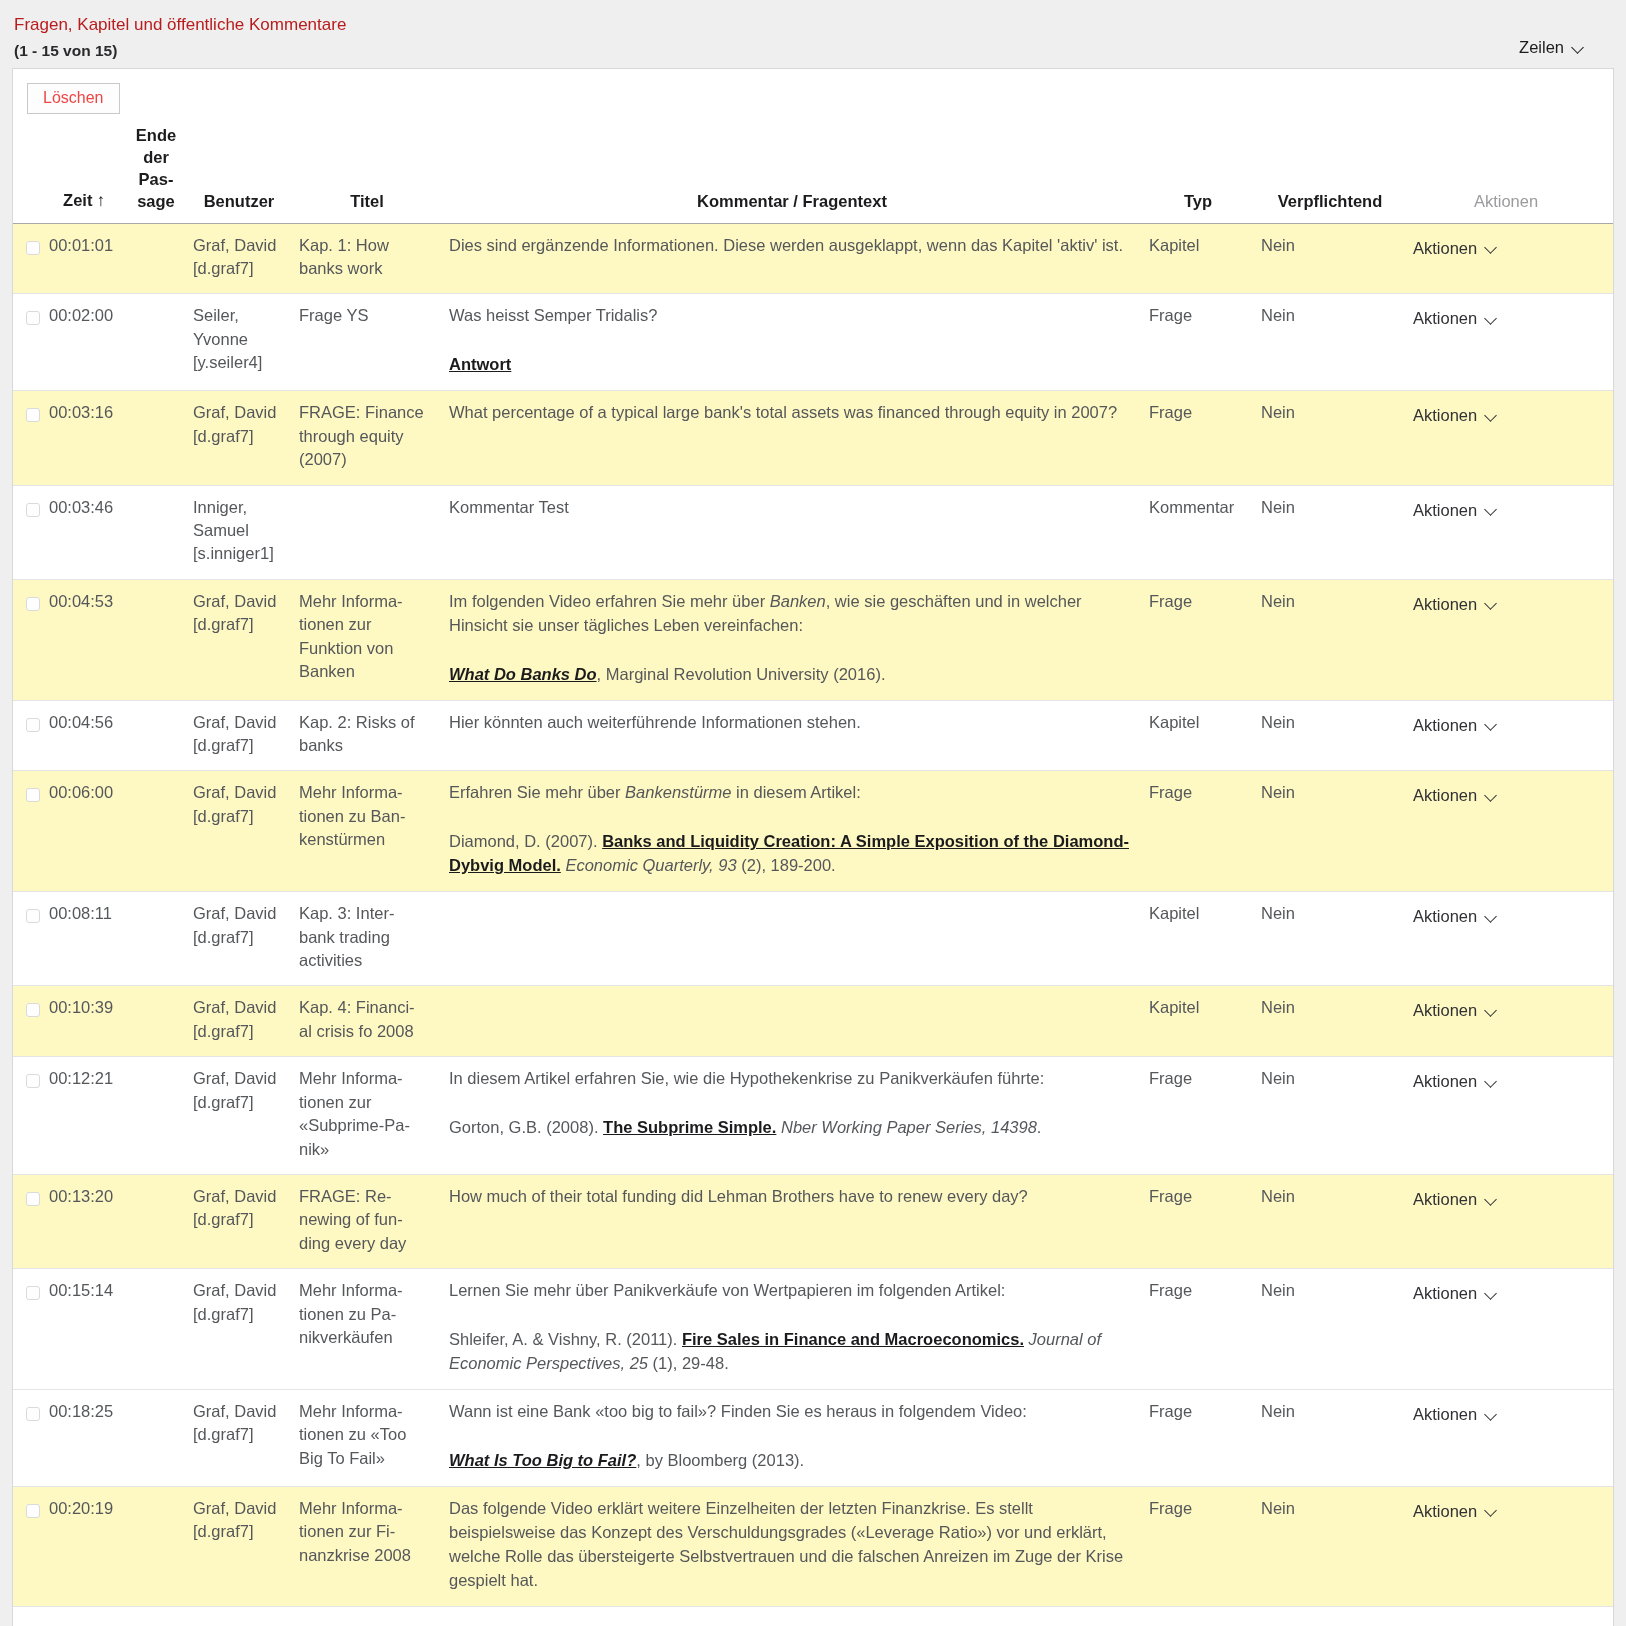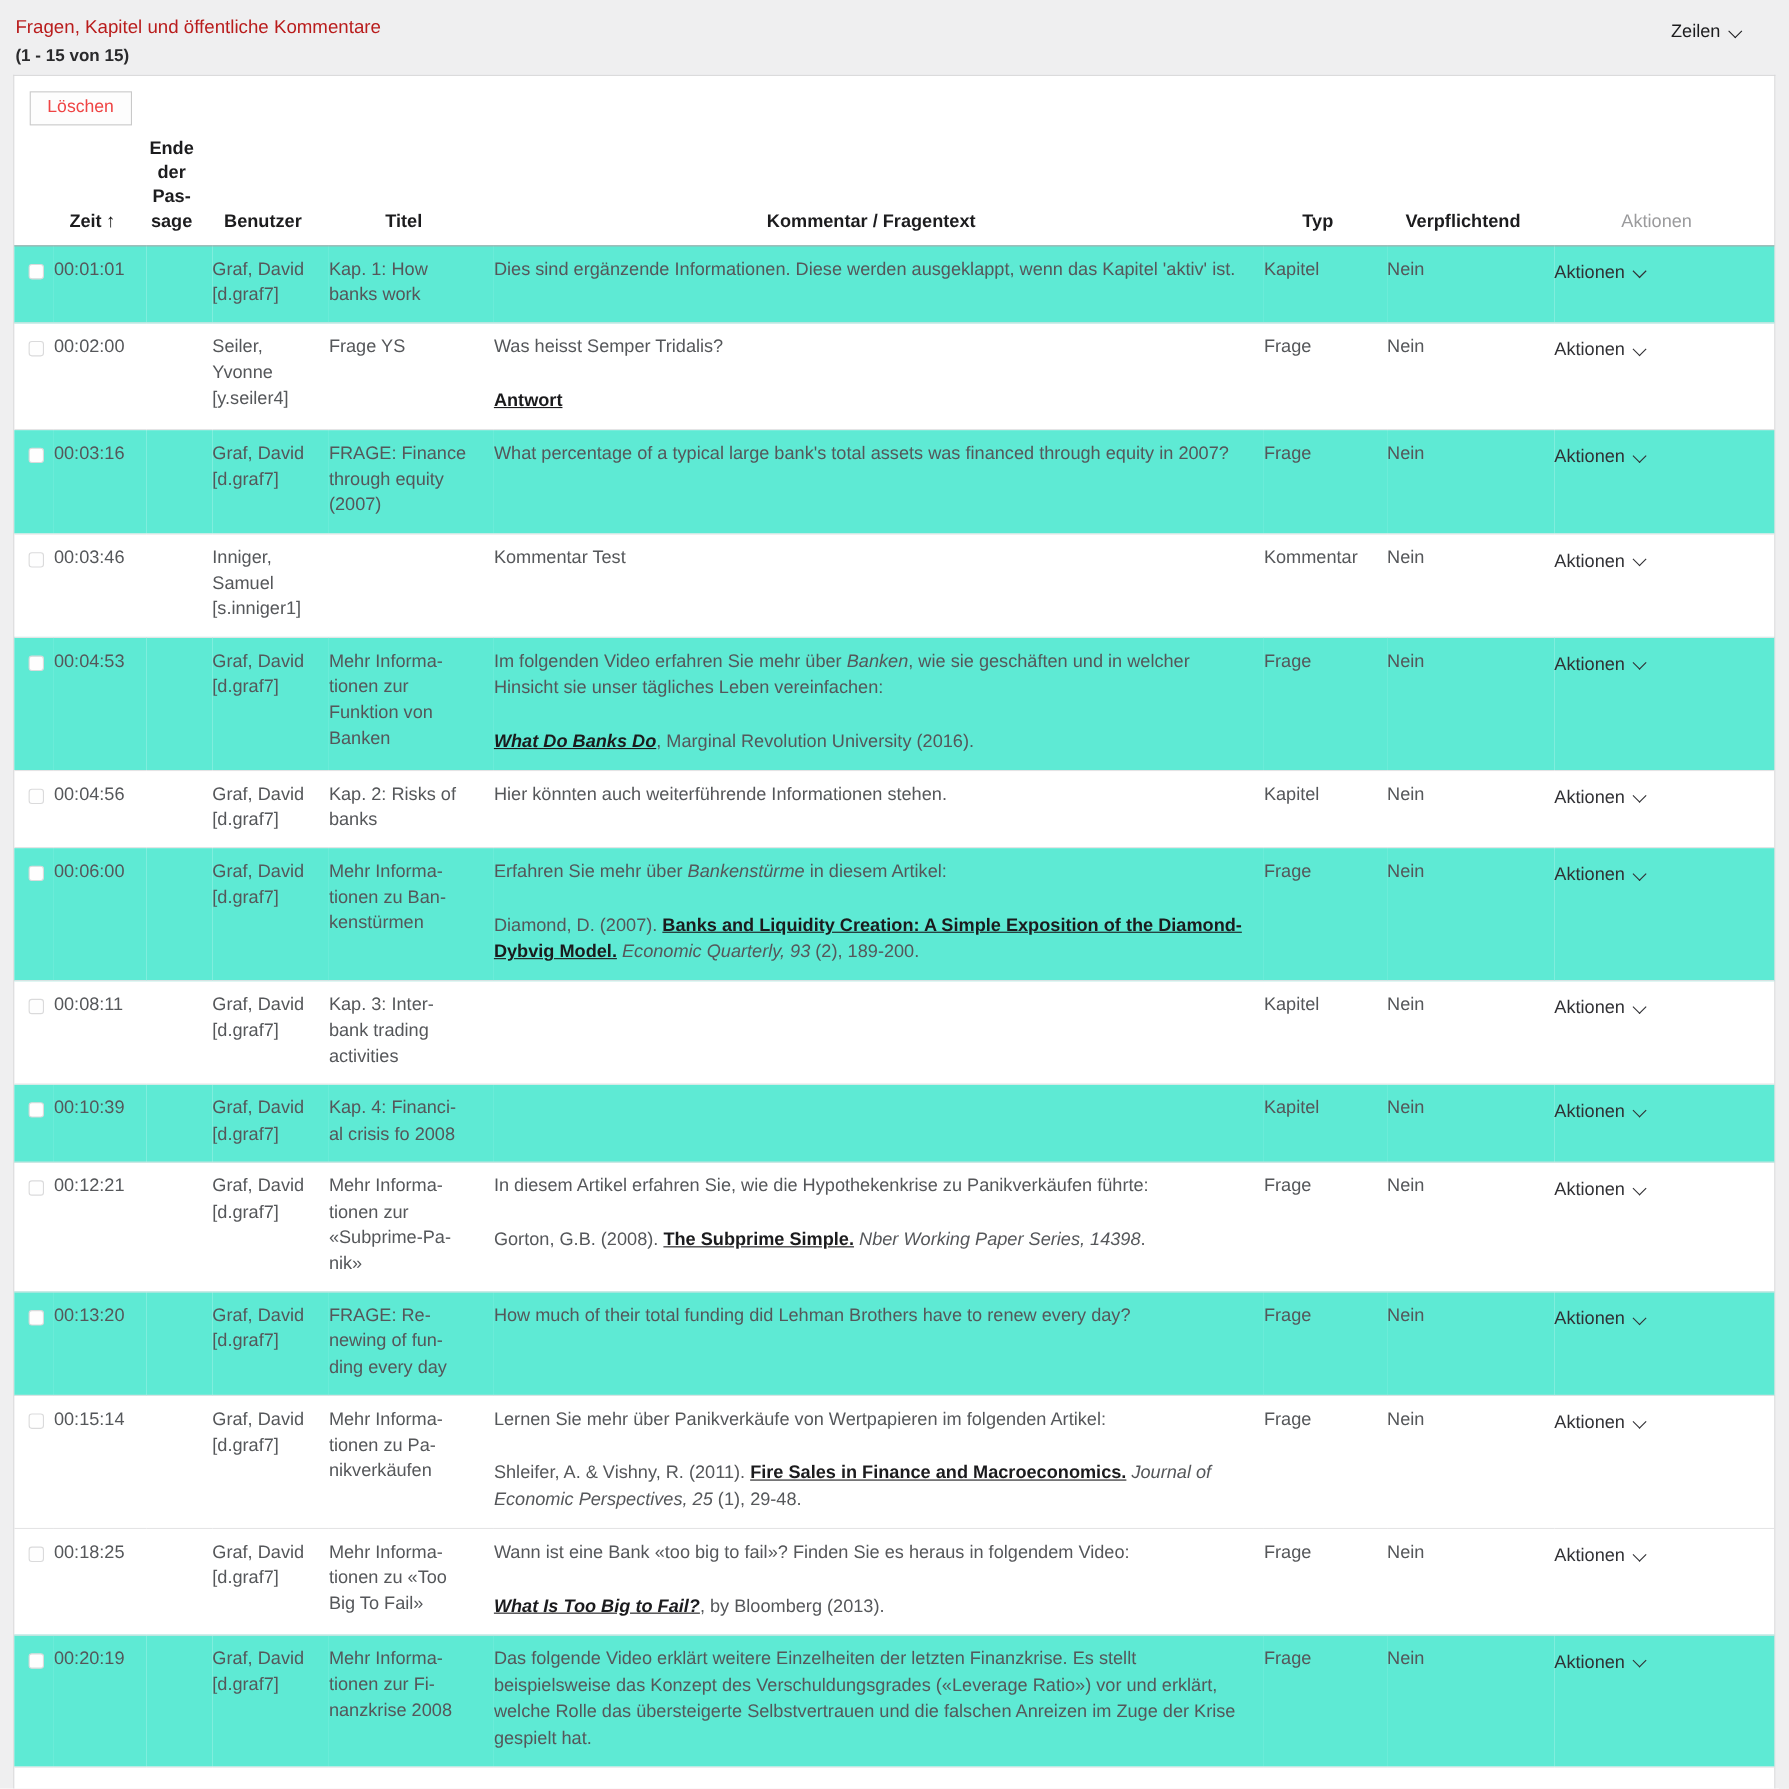--- a/index.html
+++ b/index.html
@@ -8,21 +8,21 @@
     background: #efeff0;
     font-family: "Liberation Sans", sans-serif;
     color: #55575a;
     position: relative;
   }
   
   .page-header { padding: 12px 14px 8px 14px; position: relative; }
   .page-title { font-size: 17px; font-weight: 400; color: #b91c1c; line-height: 1.5; }
   .page-count { font-size: 15.5px; color: #2a2a2c; margin-top: 4px; font-weight: bold; }
   .rows-dropdown {
-    position: absolute; right: 44px; top: 20px;
+    position: absolute; right: 44px; top: 38px;
     font-size: 16.5px; color: #1c1c1e; cursor: pointer; white-space: nowrap;
   }
   
   .table-card {
     margin: 0 12px;
     background: #ffffff;
     border: 1px solid #d8d8d9;
     border-bottom: none;
     min-height: 1560px;
   }
@@ -47,21 +47,21 @@
   thead th {
     text-align: center; vertical-align: bottom;
     font-weight: 700; color: #1c1c1e;
     padding: 10px 14px 10px 0;
     border-bottom: 1px solid #a8a8aa;
     white-space: pre-line; line-height: 1.35;
   }
   thead th.th-actions { font-weight: 400; color: #9b9b9d; }
   .sort-arrow { color: #111; font-weight: 700; font-size: 17px; margin-left: 4px; }
   tbody tr { border-bottom: 1px solid #e4e4e5; }
-  tbody tr.alt { background: #5eead4; }
+  tbody tr.alt { background: #fef9c3; }
   td {
     vertical-align: top;
     padding: 10px 14px 13px 0;
     line-height: 1.42;
     color: #55575a;
   }
   td.cell-check { padding-left: 13px; padding-top: 14px; }
   .checkbox {
     display: inline-block; width: 14px; height: 14px;
     border: 1px solid #dadadb; border-radius: 3px; background: #fefefe;

